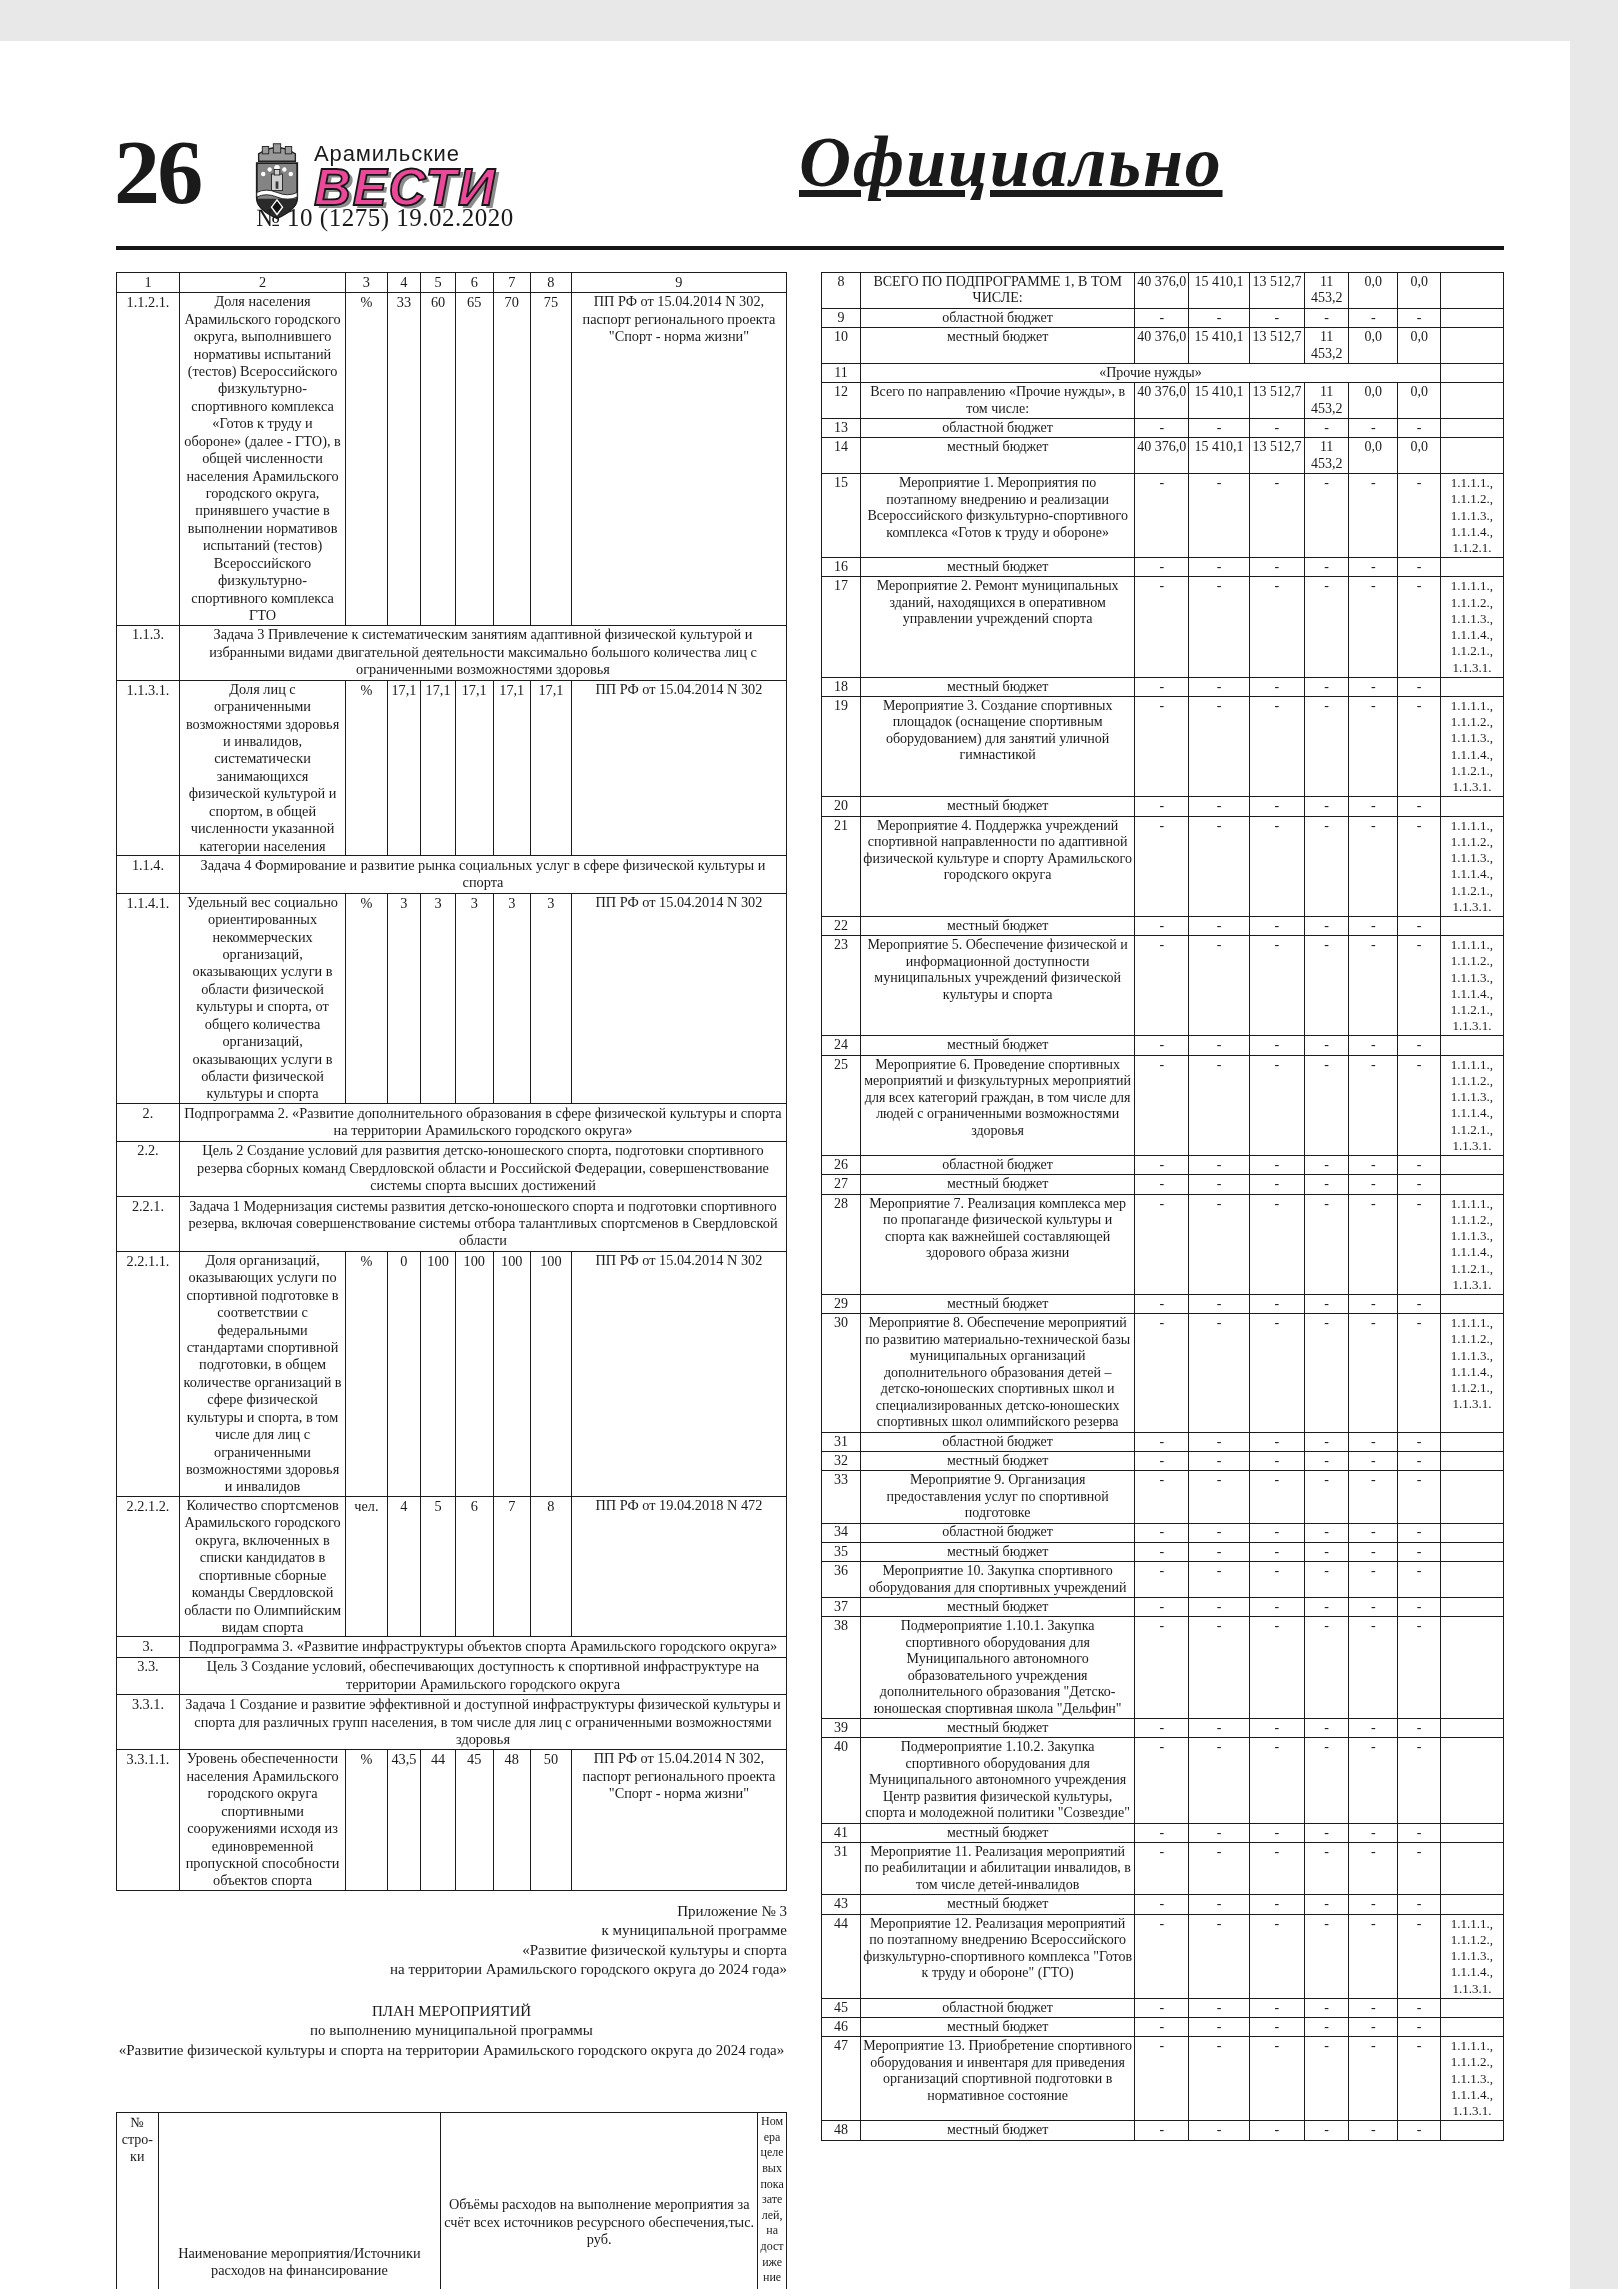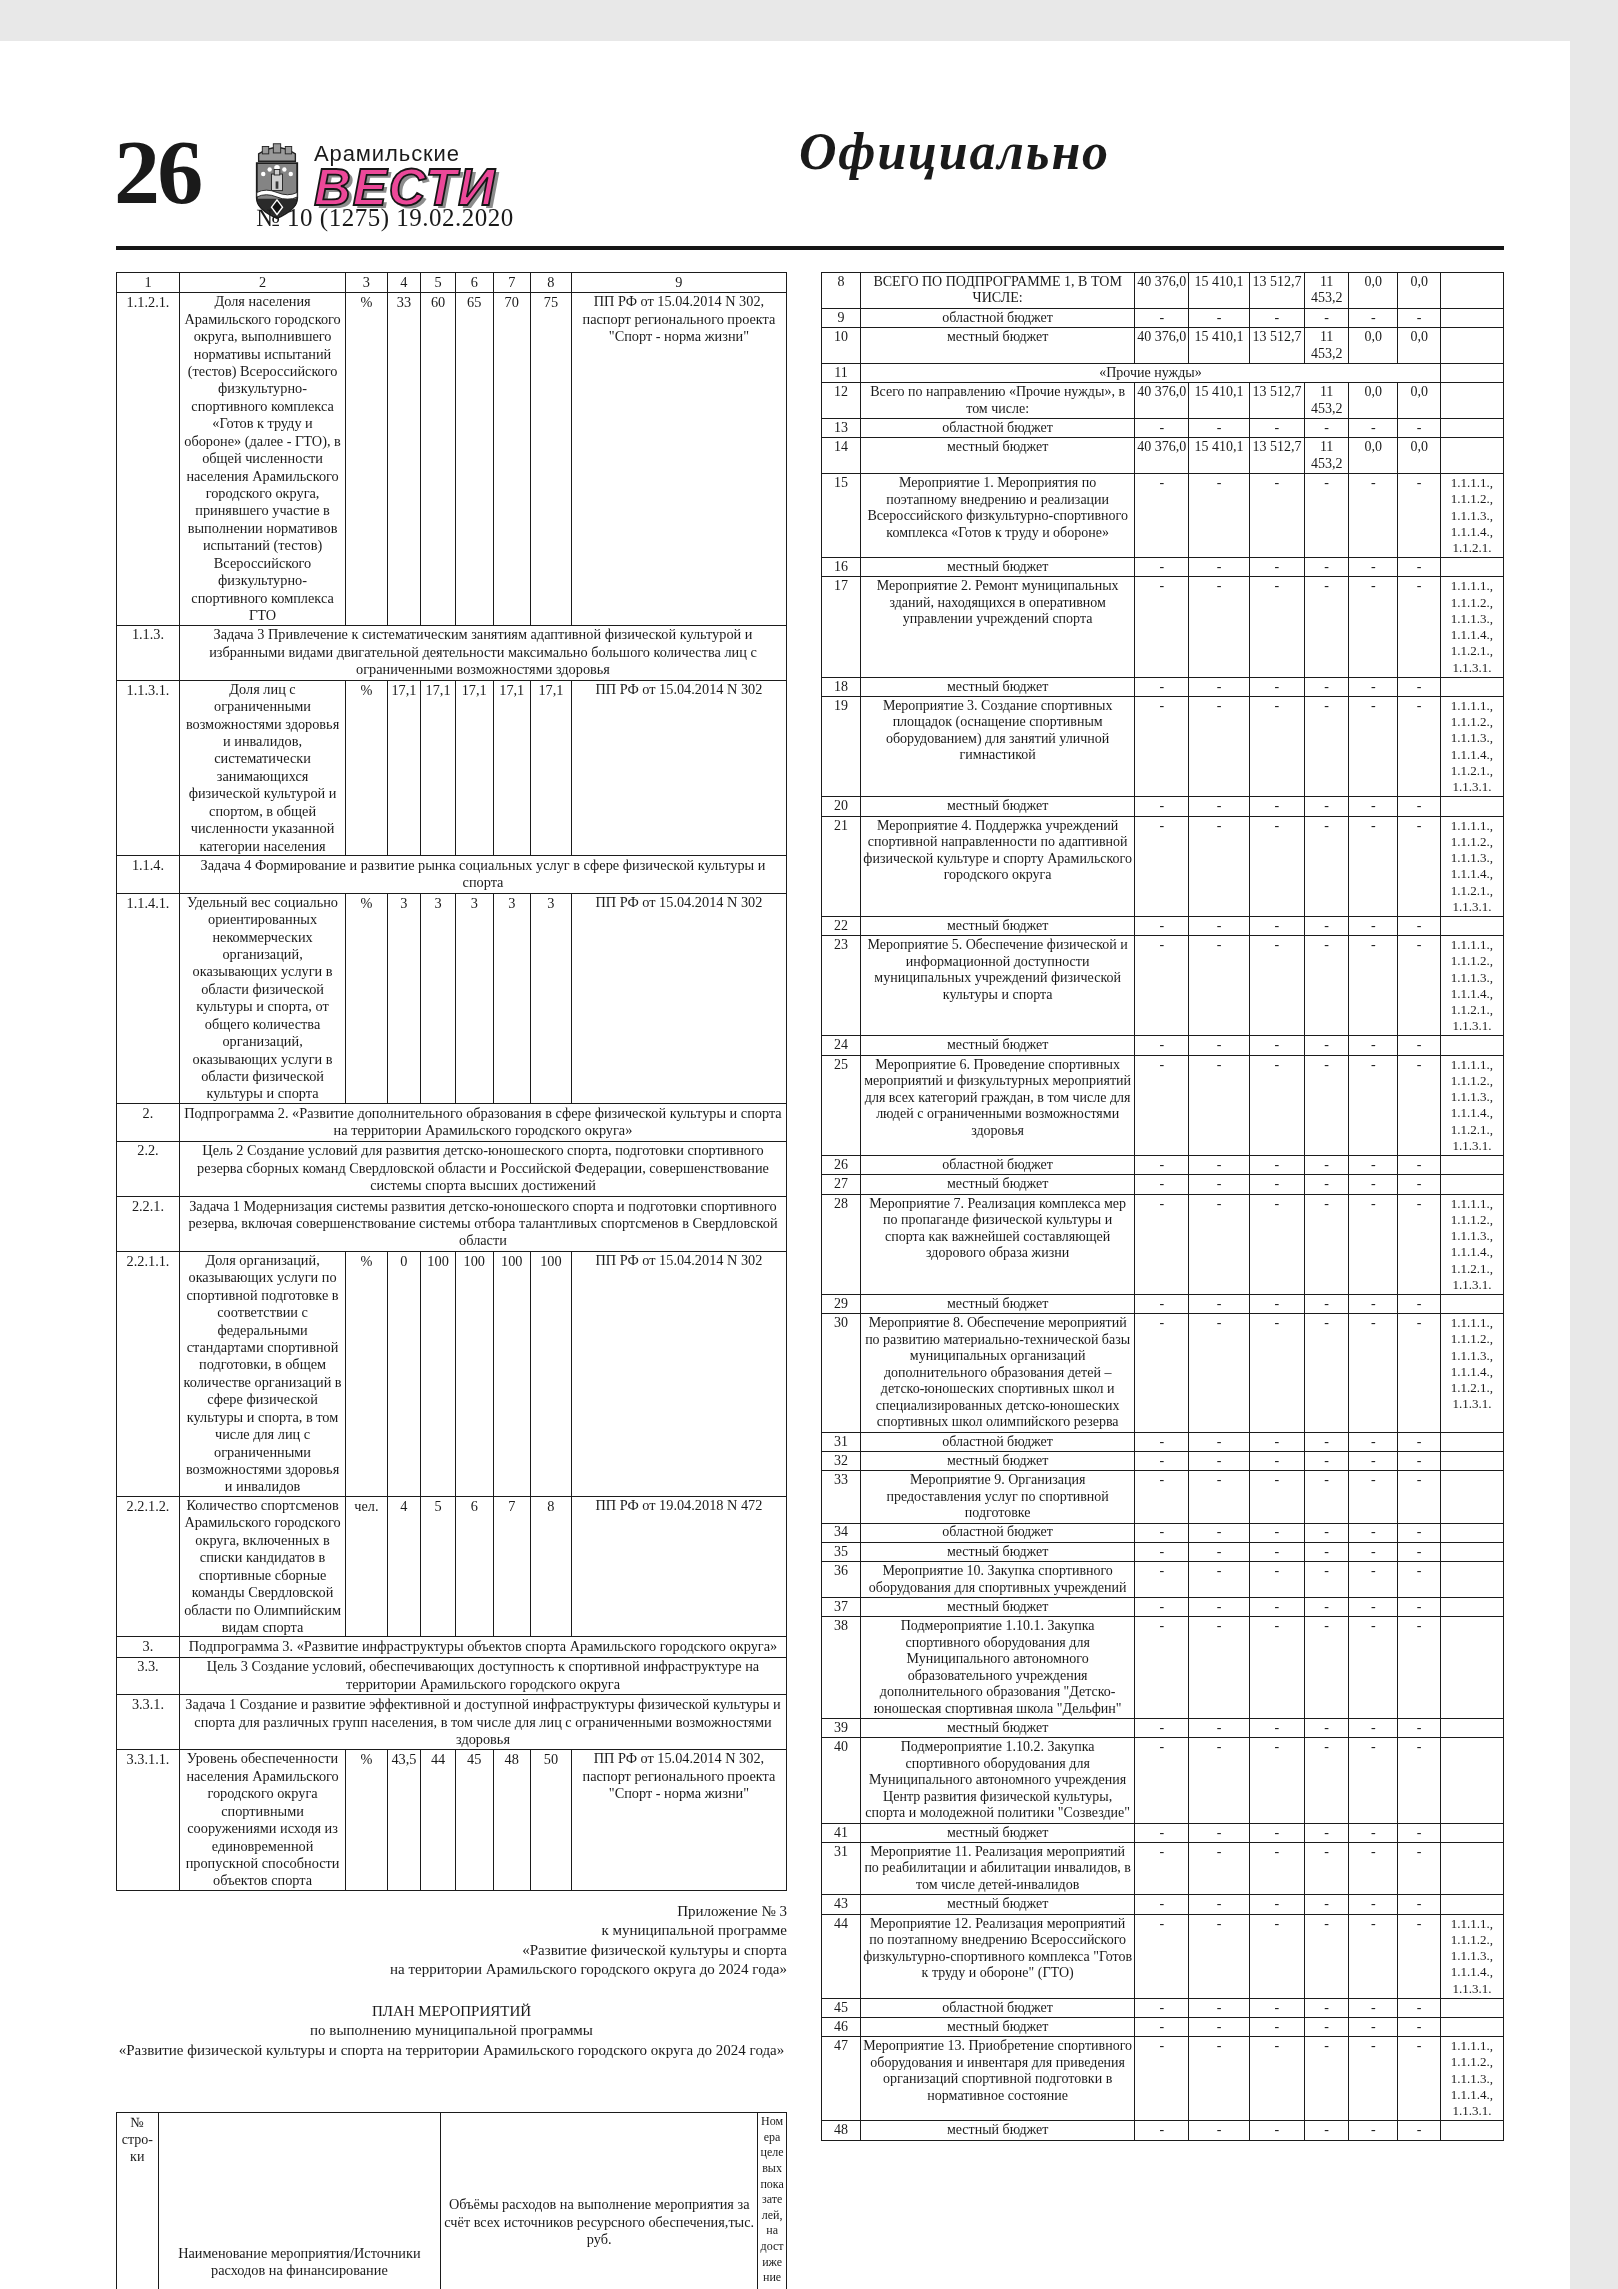--- a/index.html
+++ b/index.html
@@ -10,22 +10,22 @@
   .page-num{position:absolute;left:114px;top:85px;font-size:92px;font-weight:bold;
             line-height:1;letter-spacing:-2.8px;}
   .crest{position:absolute;left:251px;top:100px;width:52px;height:79px;}
   .masthead{position:absolute;left:314px;top:102px;width:388px;}
   .m-top{font-family:"Liberation Sans",sans-serif;font-weight:normal;font-size:22px;
          letter-spacing:0.9px;line-height:1;}
   .m-main{font-family:"Liberation Sans",sans-serif;font-weight:bold;font-style:italic;
           font-size:51px;line-height:.92;color:#ec4899;letter-spacing:1.8px;
           -webkit-text-stroke:1.8px #161616;text-shadow:3.7px 2.8px 0 rgba(45,45,45,.55);}
   .issue-line{position:absolute;left:256px;top:163px;font-size:25px;letter-spacing:0.5px;}
-  .section-title{position:absolute;left:799px;top:85px;font-size:52px;font-style:italic;
-                 font-weight:bold;letter-spacing:1.8px;line-height:1;}
+  .section-title{position:absolute;left:799px;top:85px;font-size:72px;font-style:italic;
+                 font-weight:bold;letter-spacing:1.8px;line-height:1;text-decoration:underline;}
   .rule{position:absolute;left:116px;top:205px;width:1388px;height:3.7px;background:#161616;}
 
   
   .col-left{position:absolute;left:116px;top:231px;width:671px;}
   .col-right{position:absolute;left:821px;top:231px;width:683px;}
 
   
   table{border-collapse:collapse;width:100%;table-layout:fixed;}
   td,th{border:1.8px solid #1b1b1b;padding:0.9px 1.8px;text-align:center;vertical-align:top;
         font-size:14.3px;line-height:1.22;font-weight:normal;overflow-wrap:break-word;}

